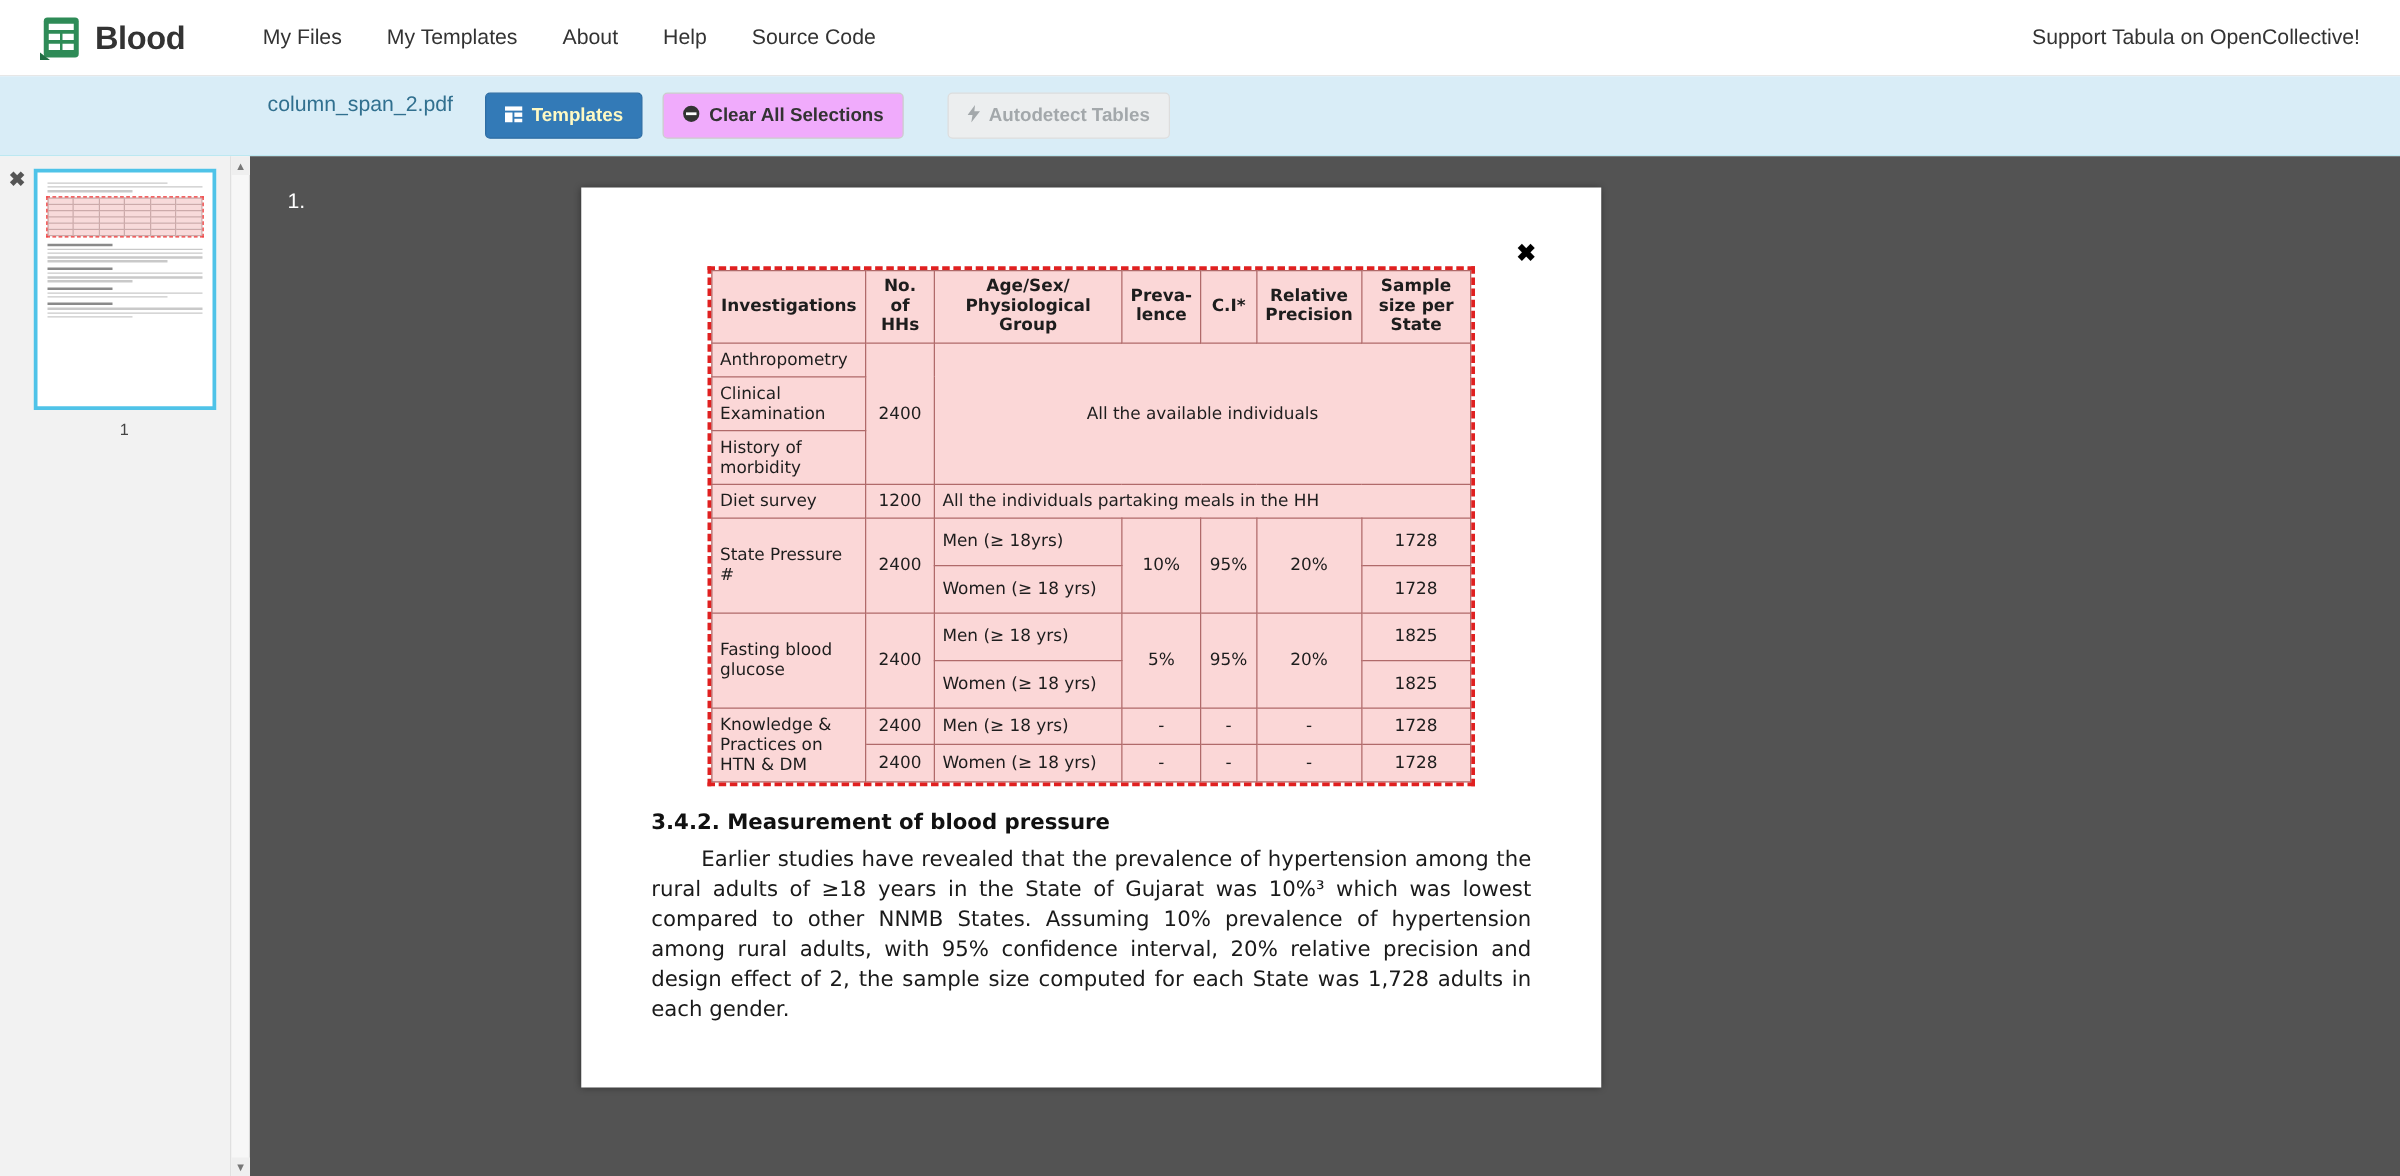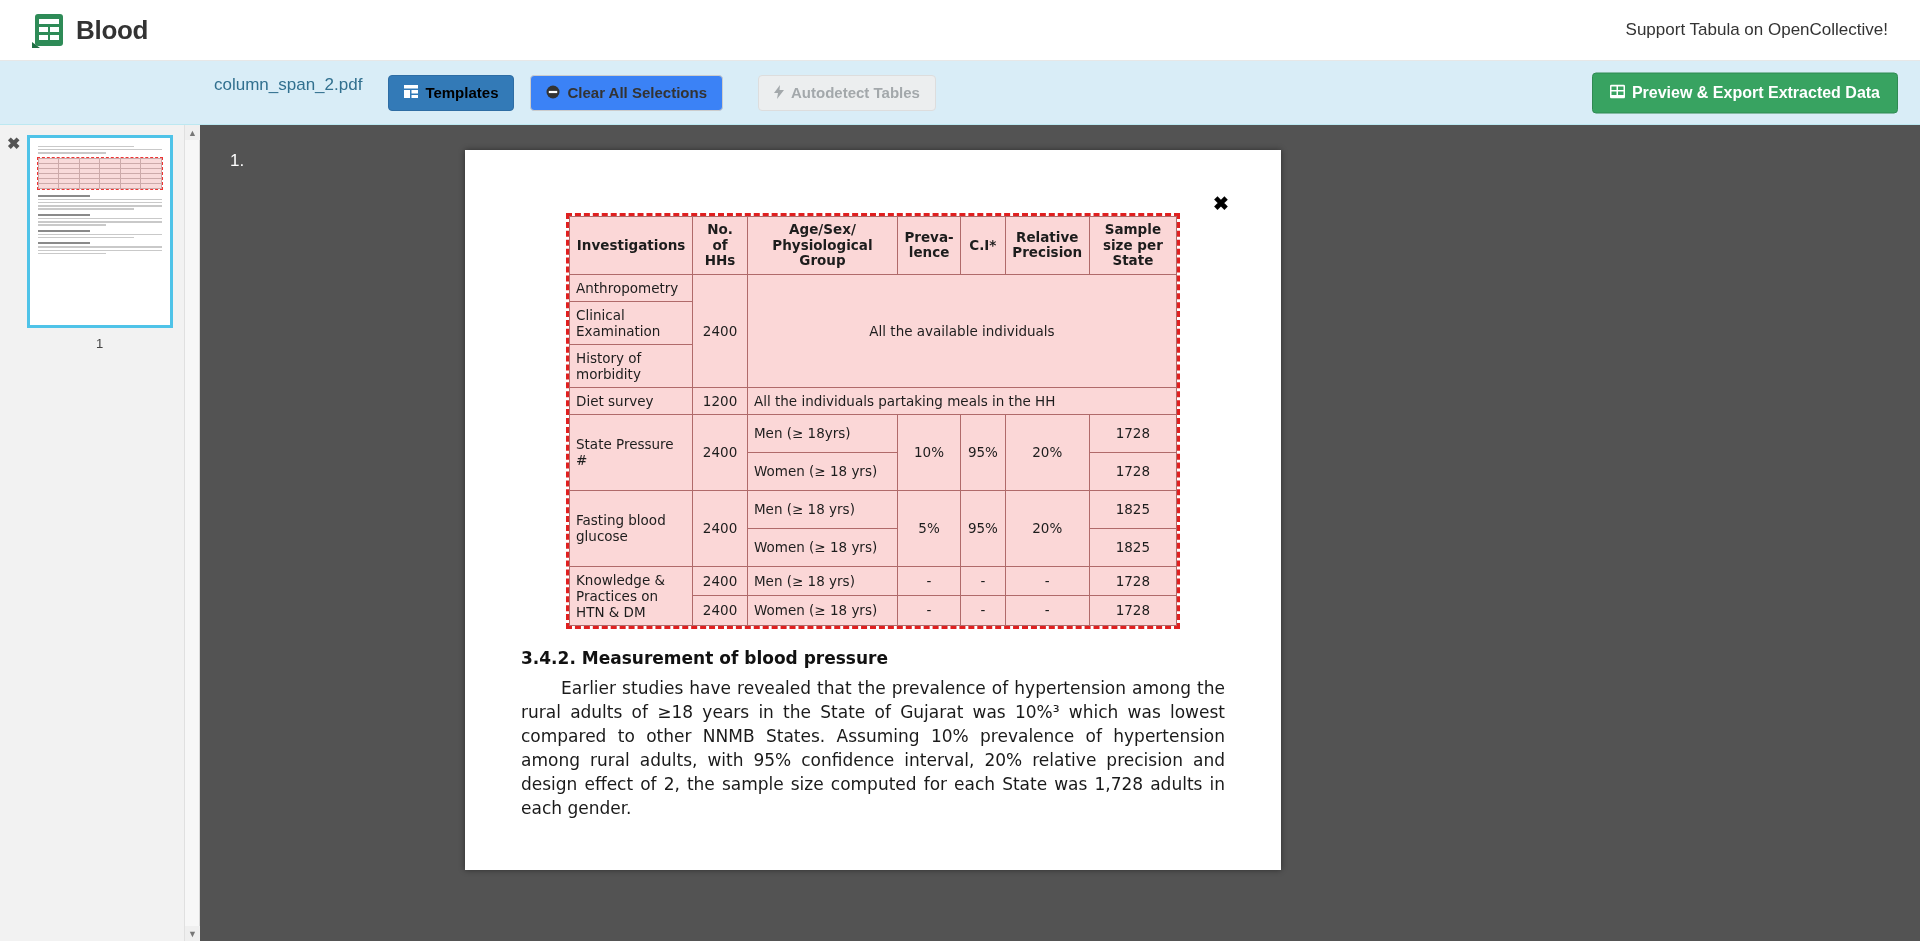--- a/index.html
+++ b/index.html
@@ -56,22 +56,22 @@
     display: flex; gap: 16px;
     padding-left: 214px;
   }
   .file-name { font-size: 17px; color: #31708f; margin-right: 10px; }
   .btn {
     display: inline-flex; align-items: center; gap: 7px;
     font-size: 15px; border-radius: 4px; cursor: pointer;
     padding: 9px 15px; border: 1px solid transparent; line-height: 1;
     white-space: nowrap;
   }
-  .btn-primary { background: #337ab7; border-color: #2e6da4; color: #000000; font-weight: bold; }
-  .btn-default { background: #3b82f6; border-color: #ccc; color: #333; font-weight: bold; }
+  .btn-primary { background: #337ab7; border-color: #2e6da4; color: #fef9c3; font-weight: bold; }
+  .btn-default { background: #f0abfc; border-color: #ccc; color: #333; font-weight: bold; }
   .btn-disabled { background: #eceeef; border-color: #ddd; color: #a3a8ab; font-weight: bold; cursor: default; margin-left: 19px; }
   .btn-success {
     background: #38a361; border-color: #2f8a52; color: #fff; font-weight: bold;
     font-size: 16px; padding: 11px 17px;
   }
   .toolbar-right { position: absolute; right: 22px; top: 50%; transform: translateY(-50%); }
 
   
   .content { display: flex; height: calc(941px - 61px - 64px); }
 
@@ -178,20 +178,27 @@
         <rect x="7" y="7" width="20" height="5" fill="#ffffff"></rect>
         <rect x="7" y="15" width="9" height="5" fill="#ffffff"></rect>
         <rect x="18" y="15" width="9" height="5" fill="#ffffff"></rect>
         <rect x="7" y="23" width="9" height="5" fill="#ffffff"></rect>
         <rect x="18" y="23" width="9" height="5" fill="#ffffff"></rect>
         <path d="M0 30 L8 36 L0 36 Z" fill="#1f6e43"></path>
       </svg>
     </span>
     <span class="brand-name">Blood</span>
   </div>
+  <div class="nav-links">
+    <a class="nav-link">My Files</a>
+    <a class="nav-link">My Templates</a>
+    <a class="nav-link">About</a>
+    <a class="nav-link">Help</a>
+    <a class="nav-link">Source Code</a>
+  </div>
   <div class="nav-right">Support Tabula on OpenCollective!</div>
 </div>
 
 <div class="toolbar">
   <div class="toolbar-inner">
     <span class="file-name">column_span_2.pdf</span>
 
     <button class="btn btn-primary">
       <span>
         <svg width="14" height="13" viewBox="0 0 14 13">
@@ -217,34 +224,20 @@
     <button class="btn btn-disabled">
       <span>
         <svg width="10" height="14" viewBox="0 0 10 14">
             <path d="M6 0 L0 8 H4 L3 14 L10 5 H5.5 Z" fill="#a3a8ab"></path>
           </svg>
       </span>
       <span>Autodetect Tables</span>
     </button>
   </div>
 
-  <div class="toolbar-right">
-    <button class="btn btn-success">
-      <span>
-        <svg width="15" height="14" viewBox="0 0 15 14">
-            <rect x="0" y="0" width="15" height="14" rx="1.5" fill="#fff"></rect>
-            <rect x="1.5" y="2" width="5" height="3.5" fill="#38a361"></rect>
-            <rect x="8" y="2" width="5.5" height="3.5" fill="#38a361"></rect>
-            <rect x="1.5" y="7" width="5" height="3.5" fill="#38a361"></rect>
-            <rect x="8" y="7" width="5.5" height="3.5" fill="#38a361"></rect>
-          </svg>
-      </span>
-      <span>Preview &amp; Export Extracted Data</span>
-    </button>
-  </div>
 </div>
 
 <div class="content">
 
   <div class="sidebar">
     <div class="sidebar-close">✖</div>
 
     <div class="thumb-wrap">
       <div class="thumb">
         <div class="thumb-doc">

